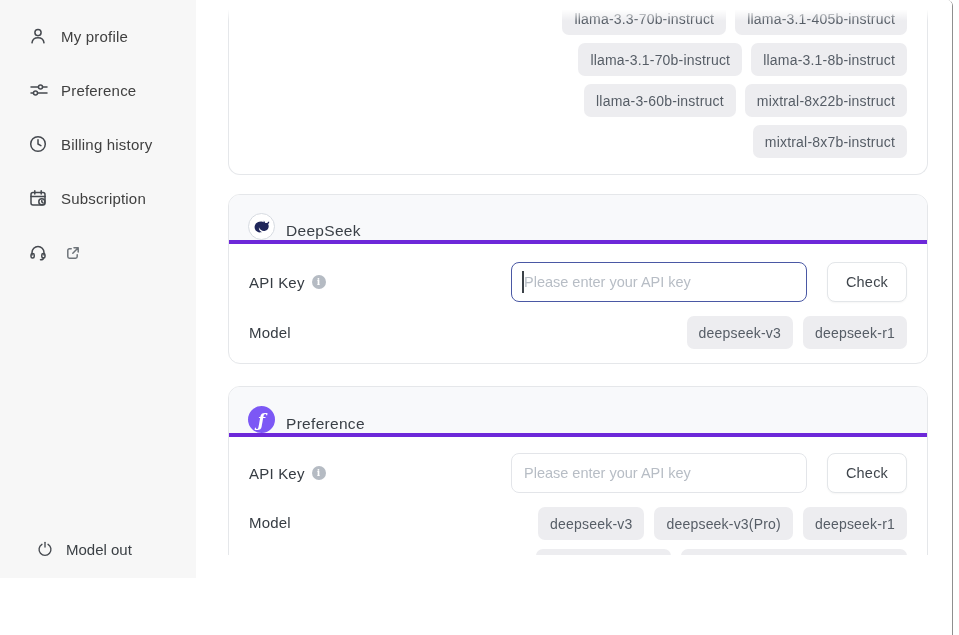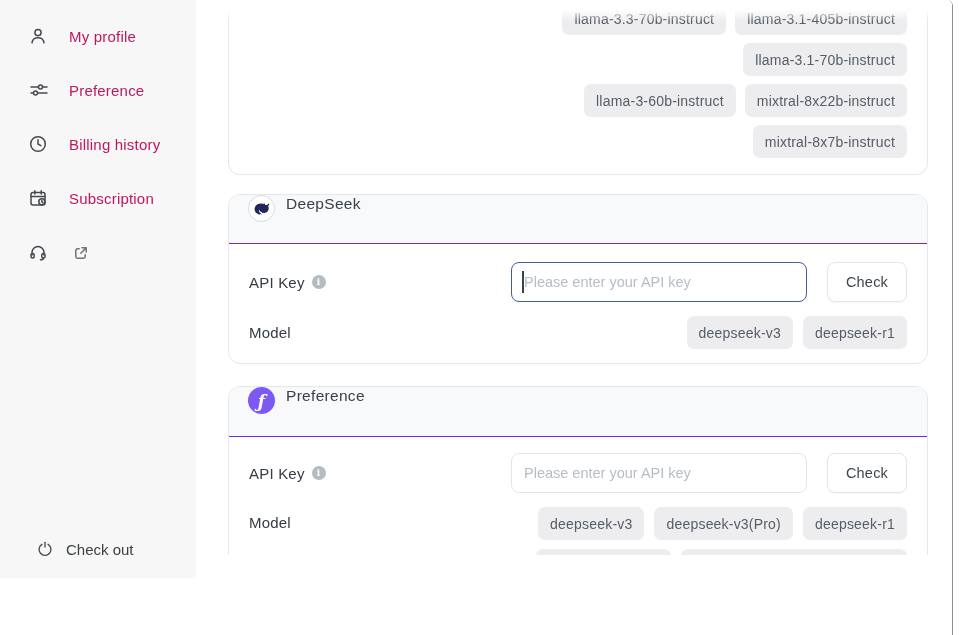--- a/index.html
+++ b/index.html
@@ -15,22 +15,22 @@
   .hdr-title { font-size:20px; font-weight:700; color:#2c2e33; letter-spacing:.4px; }
   .close-btn { position:absolute; right:24px; top:14px; width:24px; height:24px; border:none; background:none;
                color:#9aa0a6; font-size:19px; line-height:24px; text-align:center; cursor:pointer; }
 
   
   .body { display:flex; height:578px; }
 
   
   .sidebar { width:196px; background:#f7f7f7; position:relative; padding-top:14px; flex:none; }
   .nav { display:flex; flex-direction:column; gap:10px; padding:0 8px; }
-  .nav-item { height:44px; display:flex; align-items:center; gap:21px; padding:0 0 0 20px;
-              border-radius:8px; font-size:15px; color:#be185d; cursor:pointer; letter-spacing:.2px; }
+  .nav-item { height:44px; display:flex; align-items:center; gap:13px; padding:0 0 0 20px;
+              border-radius:8px; font-size:15px; color:#404040; cursor:pointer; letter-spacing:.2px; }
   .nav-item.active { background:#e7e7e8; }
   .nav-item svg { flex:none; }
   .ext-ico { margin-left:5px; margin-top:2px; }
   .signout { position:absolute; left:8px; right:8px; bottom:7px; height:44px; display:flex;
              align-items:center; gap:12px; padding-left:28px; font-size:15px; color:#3b4045; cursor:pointer; }
 
   
   .content { flex:1; position:relative; background:#fff; }
   .clip { height:555px; overflow:hidden; padding:0 0 0 32px; position:relative; }
   .fade { position:absolute; top:0; left:0; right:0; height:21px; z-index:6; pointer-events:none;
@@ -42,22 +42,22 @@
   .chip-rows { display:flex; flex-direction:column; gap:8px; }
   .chip-row { display:flex; justify-content:flex-end; gap:9px;text-align:center; }
   .chip { height:33px; display:inline-flex; align-items:center; padding:0 12px; background:#ededf0;
           border-radius:7px; font-size:14px; color:#565d66; white-space:nowrap; letter-spacing:.2px; }
   .chip.cut1 { width:135px; }
   .chip.cut2 { width:226px; }
 
   
   .prov { overflow:hidden; margin-top:0; }
   .prov + .prov { margin-top:22px; }
-  .prov-hdr { height:49px; background:#f8f9fb; border-bottom:1px solid #6d28d9;
-              display:flex; align-items:flex-start; gap:11px; padding:0 19px; }
+  .prov-hdr { height:49px; background:#f8f9fb; border-bottom:4px solid #6d28d9;
+              display:flex; align-items:flex-end; gap:11px; padding:0 19px; }
   .prov-hdr.tall { height:50px; }
   .logo { width:27px; height:27px; border-radius:50%; flex:none; display:flex; align-items:center; justify-content:center; }
   .logo.ds { background:#fff; border:1px solid #d6dae0; }
   .logo.sf { background:#7c58f5; color:#fff; font-size:17px; font-weight:700; font-style:italic;
              font-family:"DejaVu Serif", serif; }
   .prov-name { font-size:15.5px; color:#3a4047; font-weight:500; letter-spacing:.3px; }
 
   .prov-body { padding:18px 20px 14px; }
   .row { display:flex; align-items:center; }
   .row-model { margin-top:14px; }
@@ -137,35 +137,36 @@
               <path d="M5.2 2.8H3.4c-.9 0-1.6.7-1.6 1.6v6.2c0 .9.7 1.6 1.6 1.6h6.2c.9 0 1.6-.7 1.6-1.6V8.8"></path>
               <path d="M8 1.8h4.2V6M12 2 6.8 7.2"></path>
             </svg>
         </div>
       </div>
       <div class="signout">
         <svg class="ico" width="18" height="18" viewBox="0 0 20 20">
             <path d="M10 2.6v5.2"></path>
             <path d="M6.6 4.8a6.6 6.6 0 1 0 6.8 0"></path>
           </svg>
-        <span>Check out</span>
+        <span>Model out</span>
       </div>
     </div>
 
     <div class="content">
       <div class="clip">
 
         <div class="card card-cut">
           <div class="chip-rows">
             <div class="chip-row">
               <span class="chip">llama-3.3-70b-instruct</span>
               <span class="chip">llama-3.1-405b-instruct</span>
             </div>
             <div class="chip-row">
               <span class="chip">llama-3.1-70b-instruct</span>
+              <span class="chip">llama-3.1-8b-instruct</span>
             </div>
             <div class="chip-row">
               <span class="chip">llama-3-60b-instruct</span>
               <span class="chip">mixtral-8x22b-instruct</span>
             </div>
             <div class="chip-row">
               <span class="chip">mixtral-8x7b-instruct</span>
             </div>
           </div>
         </div>

